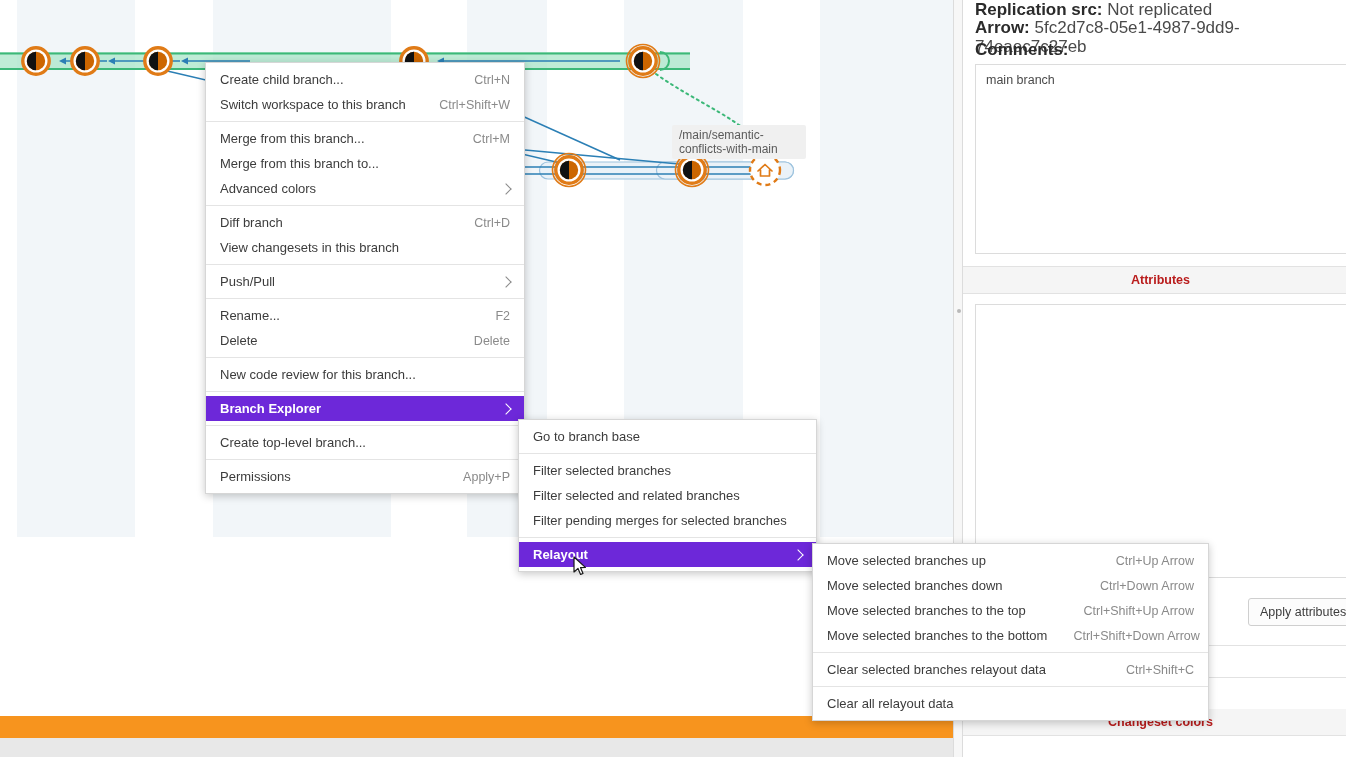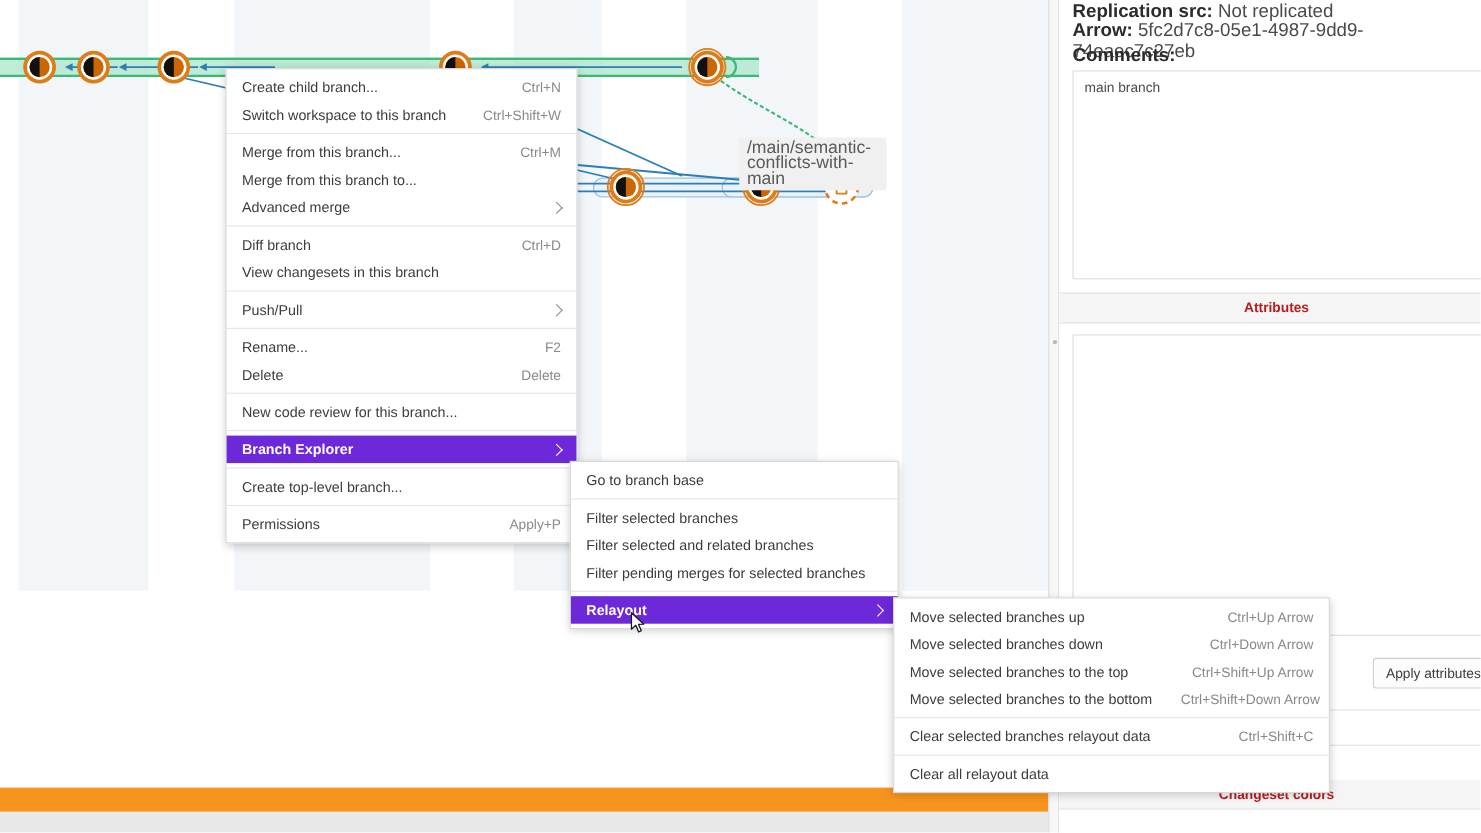--- a/index.html
+++ b/index.html
@@ -10,21 +10,21 @@
     font-size:13px;color:#3c3c3c;
     -webkit-font-smoothing:antialiased;
   }
 
   
   #canvas{position:absolute;left:0;top:0;width:953px;height:757px;background:#ffffff;overflow:hidden;}
   .lane-band{position:absolute;top:0;background:#f2f6f9;}
   #graph-svg{position:absolute;left:0;top:0;width:953px;height:757px;}
   .br-label{
     position:absolute;background:#f0f0f0;color:#5a5a5a;
-    font-size:16px;line-height:14px;padding:3px 7px;border-radius:2px;
+    font-size:12px;line-height:14px;padding:3px 7px;border-radius:2px;
     white-space:normal;
   }
   #orange-bar{position:absolute;left:0;width:953px;height:22px;background:#f7941e;}
   #bottom-strip{position:absolute;left:0;width:953px;background:#e8e8e8;}
 
   
   #splitter{position:absolute;top:0;width:10px;height:757px;background:#f7f7f7;border-left:1px solid #dcdcdc;border-right:1px solid #dcdcdc;box-sizing:border-box;}
   #splitter .grip{position:absolute;left:3px;width:4px;height:4px;border-radius:50%;background:#b9b9b9;}
 
   
@@ -220,21 +220,21 @@
     </div>
     <div class="sep"></div>
     <div class="mi">
       <span class="lab">Merge from this branch...</span>
       <span class="acc">Ctrl+M</span>
     </div>
     <div class="mi">
       <span class="lab">Merge from this branch to...</span>
     </div>
     <div class="mi">
-      <span class="lab">Advanced merge</span>
+      <span class="lab">Advanced colors</span>
       <span class="arrow"><i class="chev"></i></span>
     </div>
     <div class="sep"></div>
     <div class="mi">
       <span class="lab">Diff branch</span>
       <span class="acc">Ctrl+D</span>
     </div>
     <div class="mi">
       <span class="lab">View changesets in this branch</span>
     </div>

